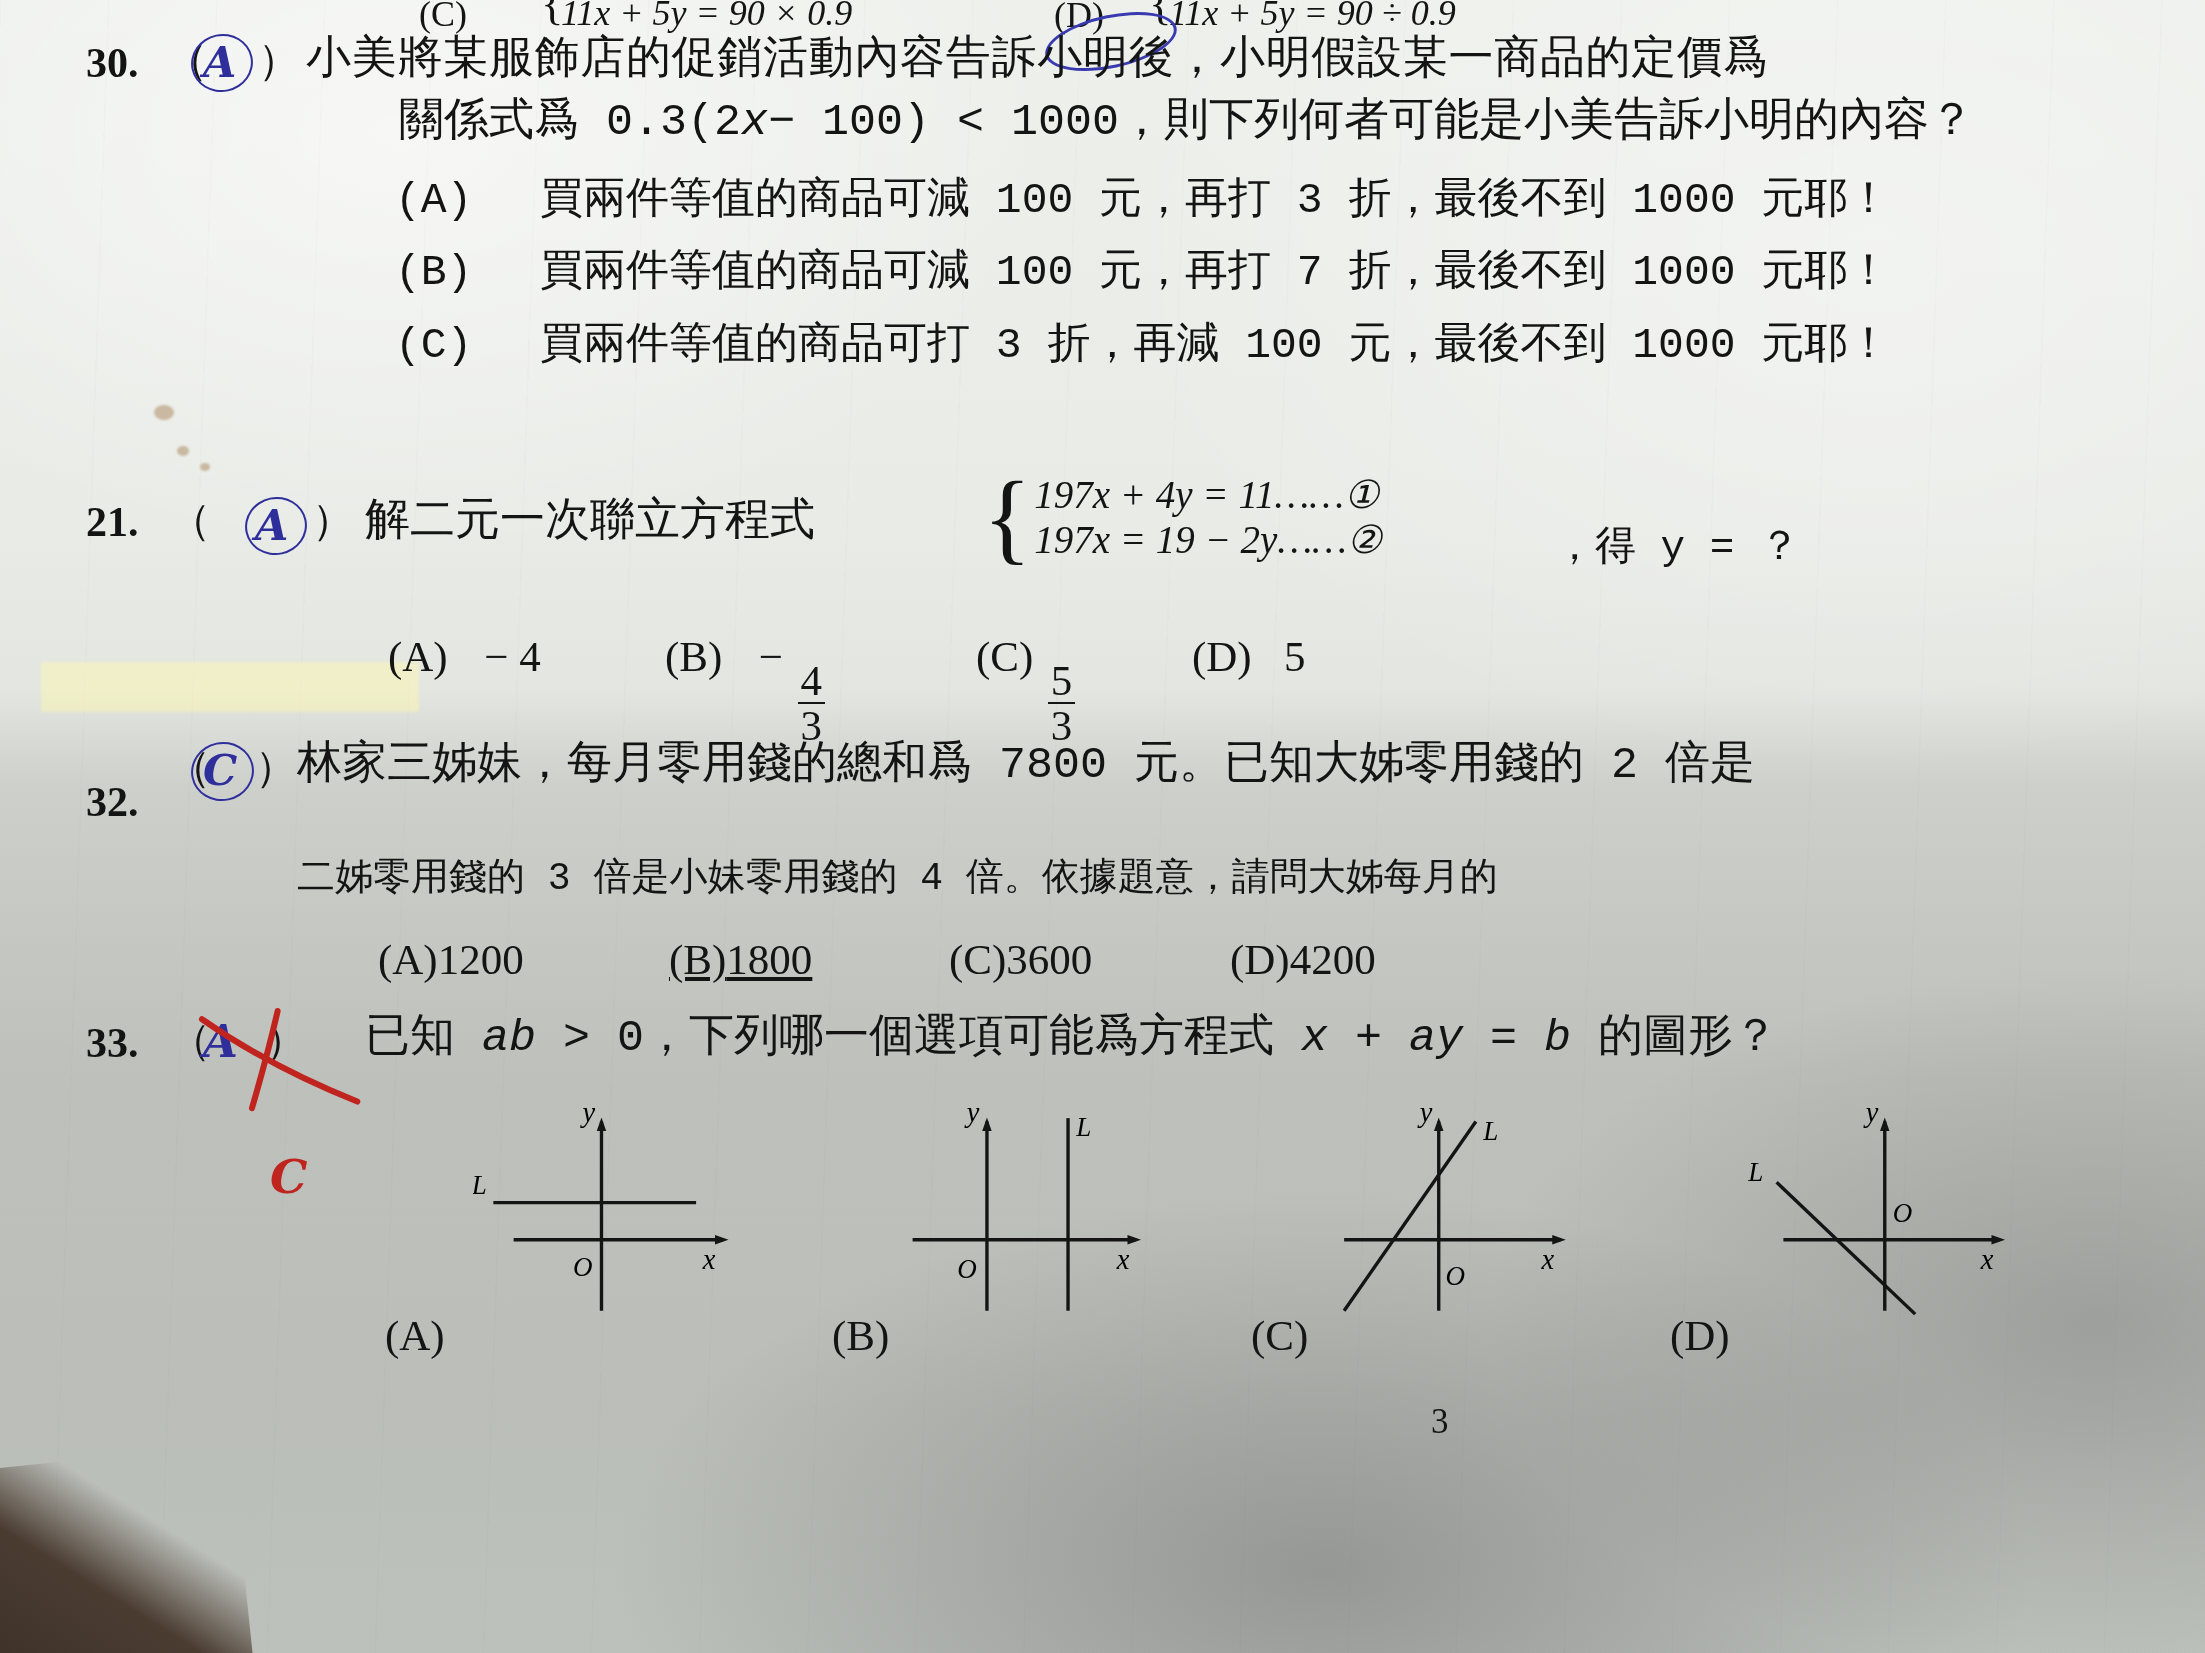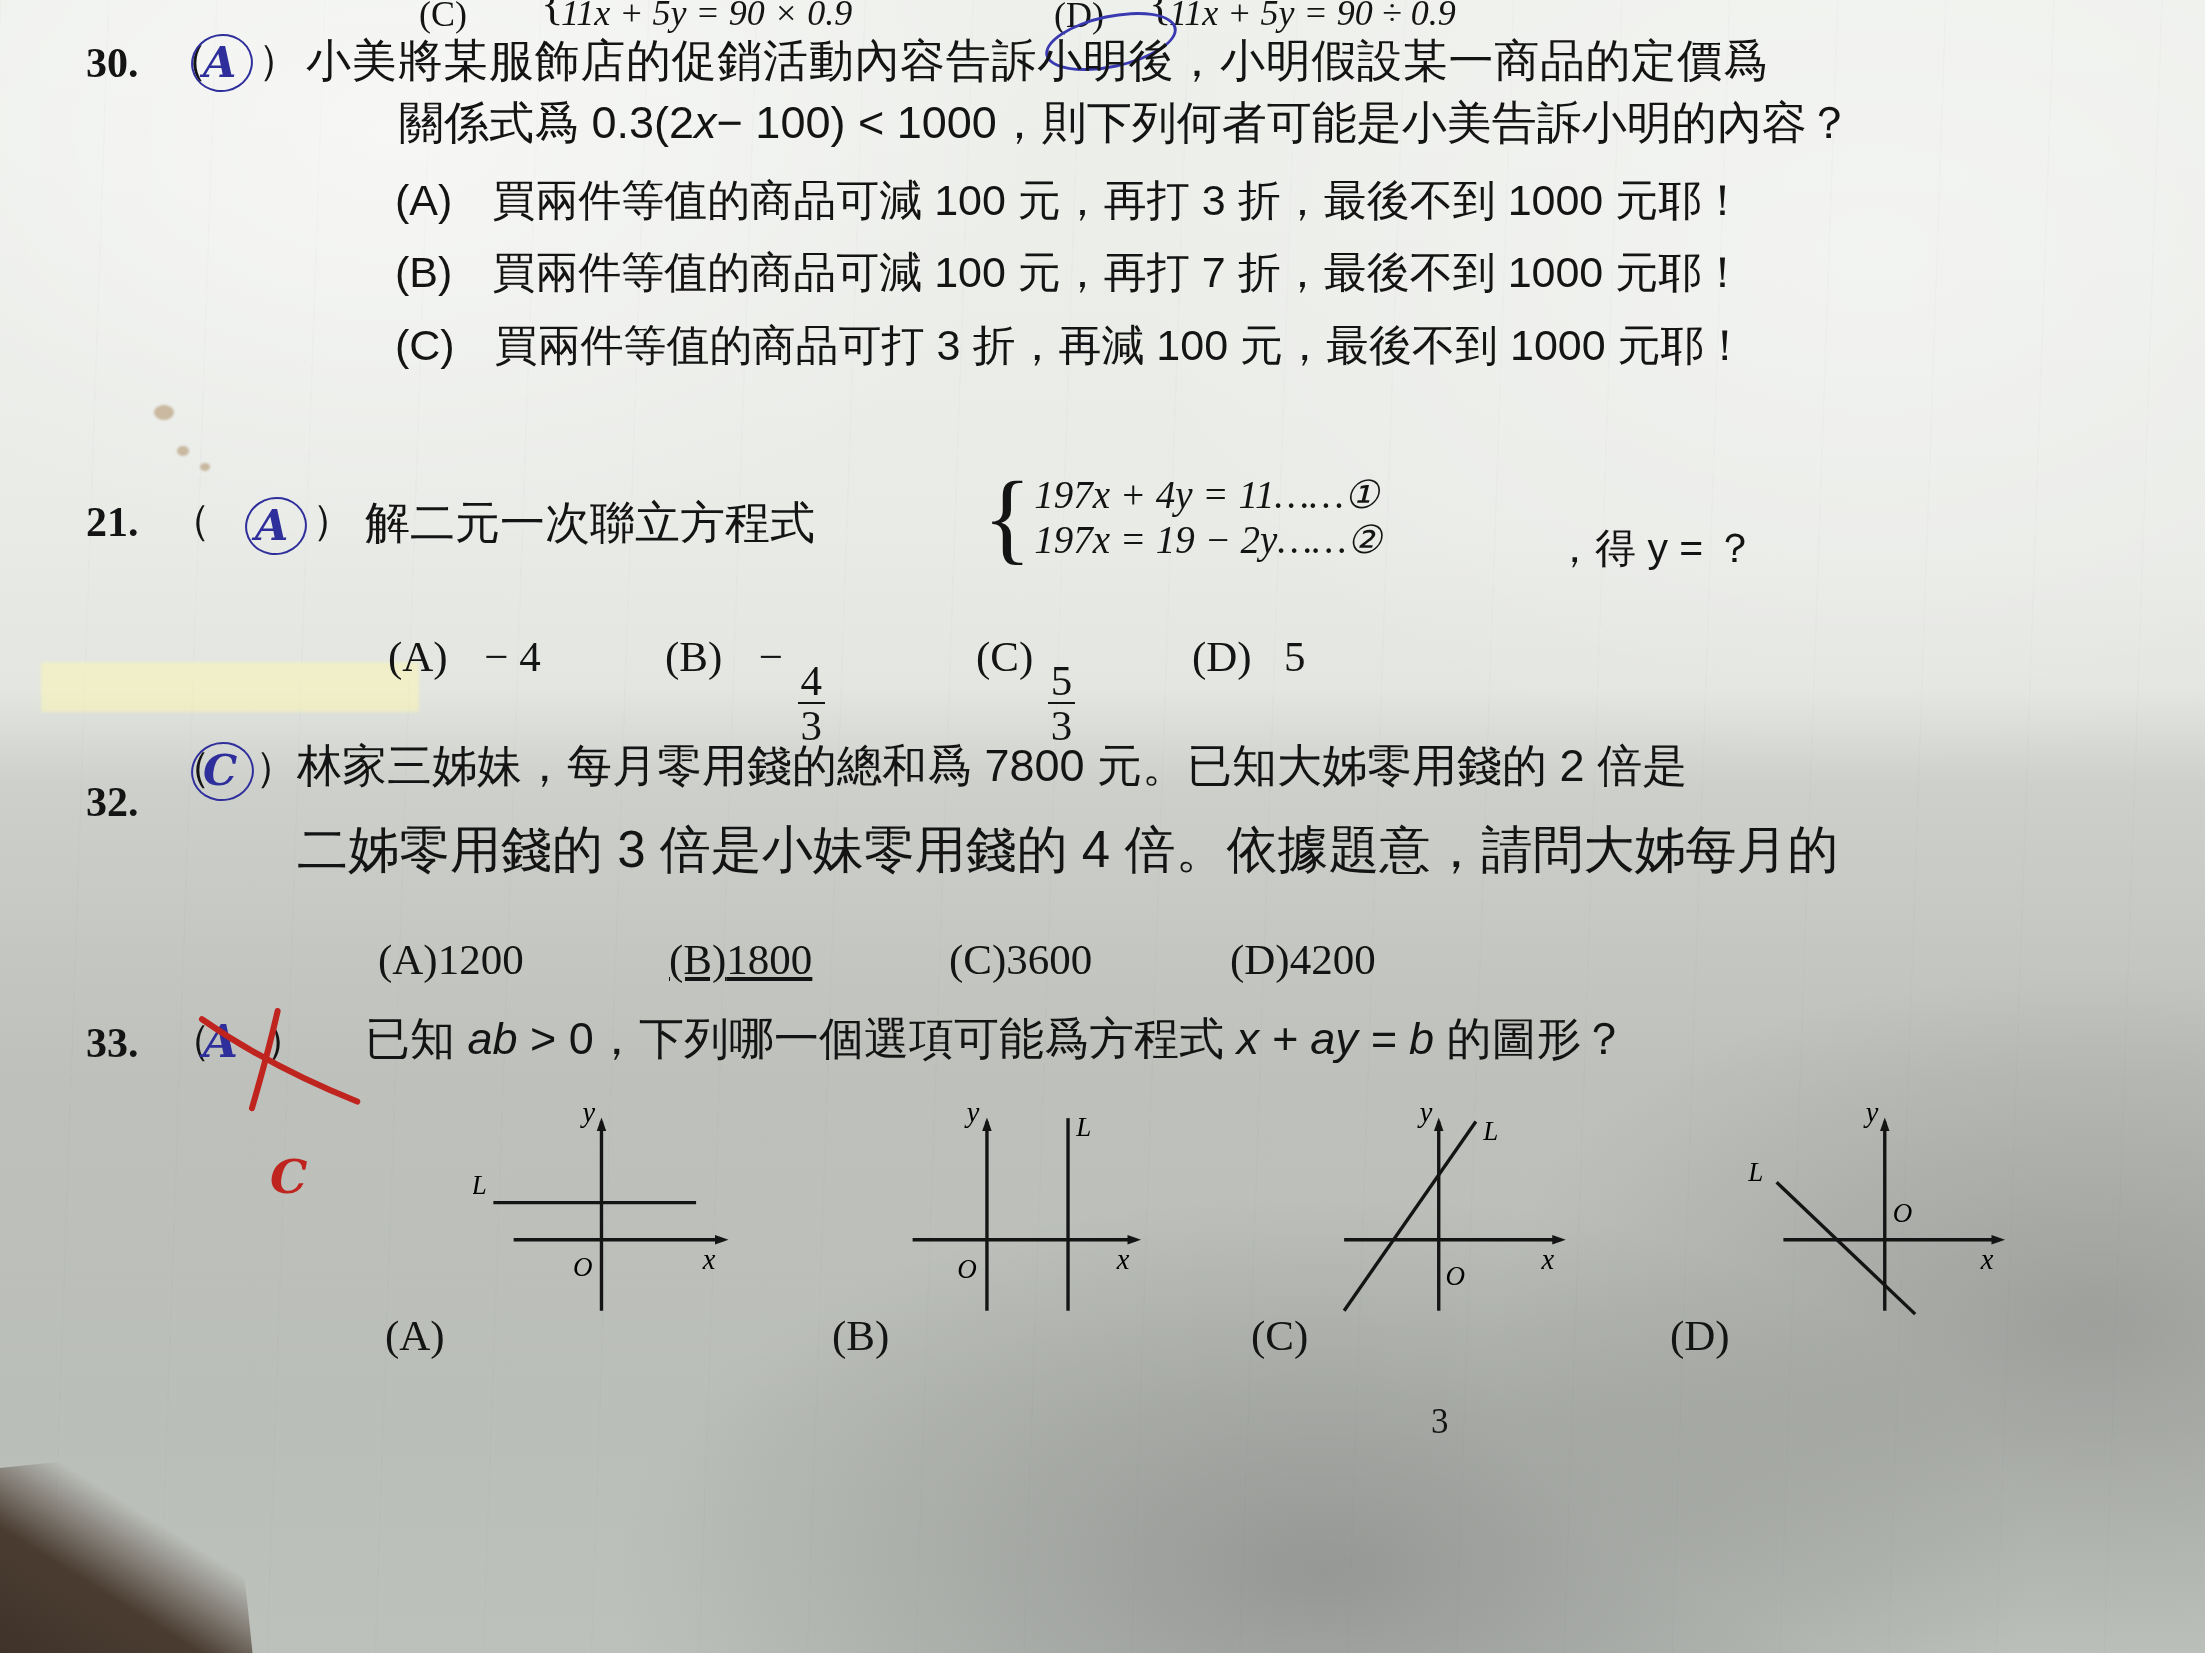--- a/index.html
+++ b/index.html
@@ -65,21 +65,21 @@
   }
 
   .line {
     position: absolute;
     white-space: nowrap;
     line-height: 1.0;
   }
   .qnum {
     font-weight: 700;
   }
-  .cjk { font-family: Liberation Sans, sans-serif; text-align: center; }
+  .cjk { font-family: Liberation Mono, monospace; text-align: center; }
   .mi { font-style: italic; }
 
   .frac {
     display: inline-flex;
     flex-direction: column;
     align-items: center;
     vertical-align: -0.55em;
     margin: 0 4px;
   }
   .frac .num { padding: 0 2.7px; }
@@ -233,21 +233,21 @@
     <span>5</span>
   </div>
 
   <div class="line qnum" style="left:86px; top:749px; font-size:42px;margin-top:32px;">32.</div>
   <div class="line" style="left:169px; top:746px; font-size:42px;">（</div>
   <div class="hand" style="left:203px; top:745px; font-size:43px; font-weight:700;">C</div>
   <div class="circle-hand" style="left:191px; top:742px; width:59px; height:55px;"></div>
   <div class="line" style="left:255px; top:746px; font-size:42px;">）</div>
 
   <div class="line cjk" style="left:297px; top:743px; font-size:45px;">林家三姊妹，每月零用錢的總和爲 7800 元。已知大姊零用錢的 2 倍是</div>
-  <div class="line cjk" style="left:297px; top:824px; font-size:51px;">二姊零用錢的 3 倍是小妹零用錢的 4 倍。依據題意，請問大姊每月的</div>
+  <div class="line cjk" style="left:297px; top:860px; font-size:38px;">二姊零用錢的 3 倍是小妹零用錢的 4 倍。依據題意，請問大姊每月的</div>
 
   <div class="line" style="left:378px; top:938px; font-size:43px;">
     <span>(A)</span><span>1200</span>
   </div>
   <div class="line" style="left:669px; top:938px; font-size:43px;text-decoration:underline;">
     <span>(B)</span><span>1800</span>
   </div>
   <div class="line" style="left:949px; top:938px; font-size:43px;text-align:right;">
     <span>(C)</span><span>3600</span>
   </div>

